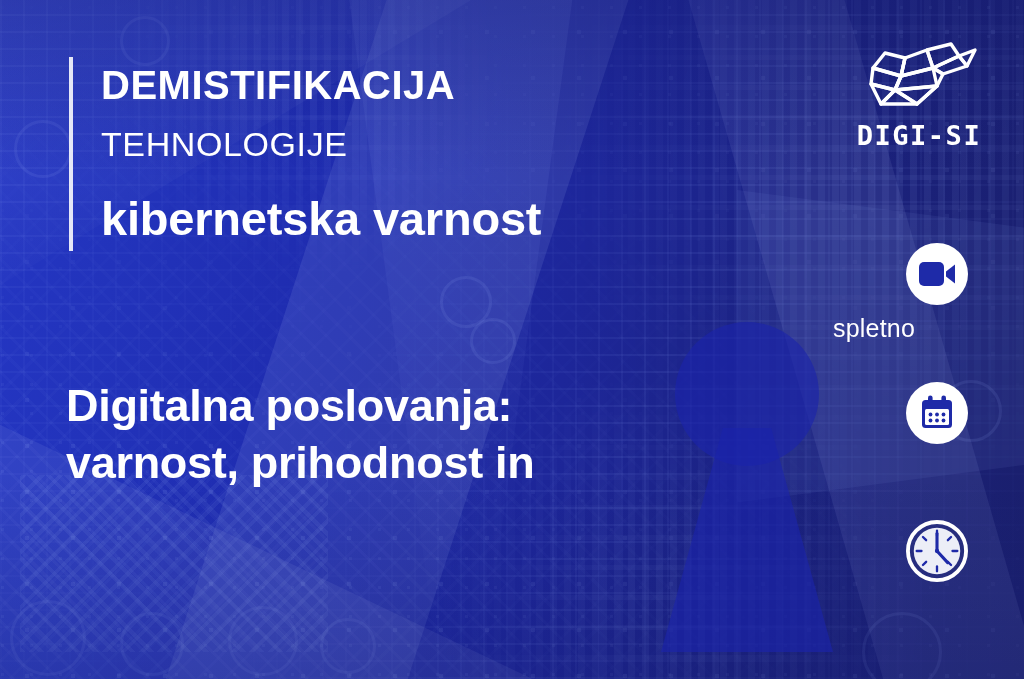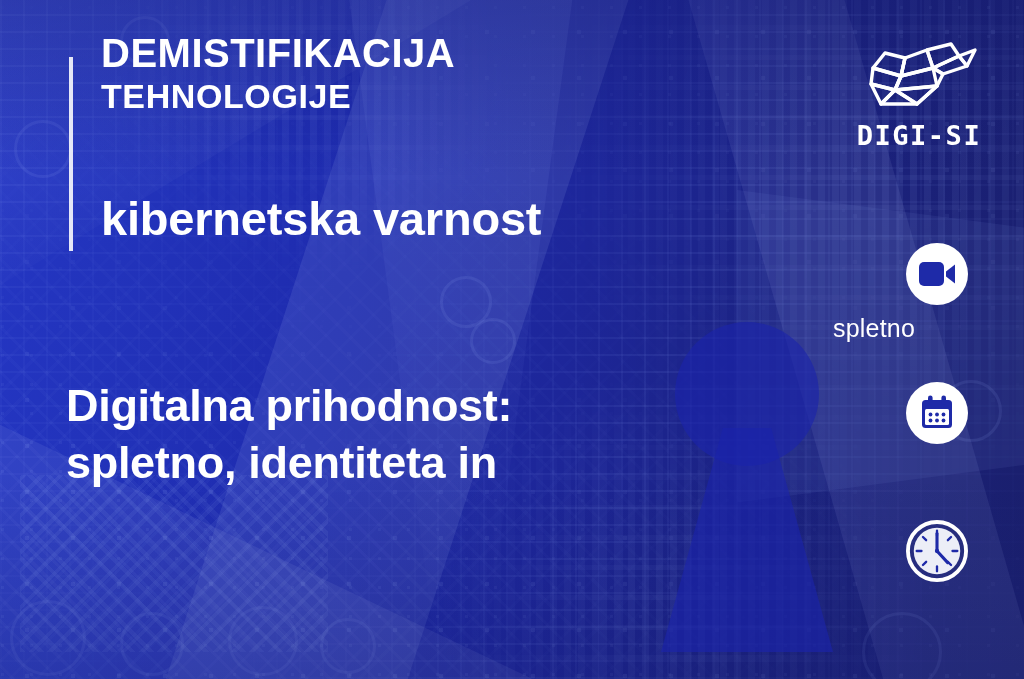--- a/index.html
+++ b/index.html
@@ -110,28 +110,28 @@
     position:absolute;left:0;top:106px;width:172px;height:224px;
     background:#1b23a0;opacity:.62;
     clip-path:polygon(36% 0,64% 0,100% 100%,0 100%);
   }
 
   
   .divider{
     position:absolute;left:69px;top:57px;width:4px;height:194px;
     background:rgba(255,255,255,.88);
   }
-  .kicker{position:absolute;left:101px;top:32px;}
+  .kicker{position:absolute;left:101px;top:64px;}
   .kicker-1{
     font-size:40px;font-weight:bold;letter-spacing:.5px;color:#fff;line-height:1.07;
     white-space:nowrap;
   }
   .kicker-2{
-    font-size:34px;font-weight:700;letter-spacing:.6px;color:#fff;line-height:1.12;
-    margin-top:2px;white-space:nowrap;
+    font-size:34px;font-weight:400;letter-spacing:.6px;color:#fff;line-height:1.12;
+    margin-top:18px;white-space:nowrap;
   }
   .topic{
     position:absolute;left:101px;top:191px;
     font-size:47px;font-weight:bold;color:#fff;letter-spacing:-.2px;white-space:nowrap;text-align:center;
   }
   .headline{
     position:absolute;left:66px;top:377px;
     font-size:45px;font-weight:bold;color:#fff;line-height:1.27;letter-spacing:-.3px;
   }
   .headline div{white-space:nowrap;}
@@ -205,22 +205,22 @@
   <div class="divider"></div>
 
   <div class="kicker">
     <div class="kicker-1">DEMISTIFIKACIJA</div>
     <div class="kicker-2">TEHNOLOGIJE</div>
   </div>
 
   <div class="topic">kibernetska varnost</div>
 
   <div class="headline">
-    <div>Digitalna prihodnost:</div>
-    <div>spletno, identiteta in</div>
+    <div>Digitalna poslovanja:</div>
+    <div>varnost, prihodnost in</div>
   </div>
 
   <div class="rail">
 
     <div class="logo">
       <svg width="128" height="80" viewBox="0 0 128 80">
         <g fill="none" stroke="#ffffff" stroke-width="3.4" stroke-linejoin="round" stroke-linecap="round">
           <path d="M18 34 L30 19 L50 24 L46 42 Z"></path>
           <path d="M46 42 L50 24 L72 16 L78 34 Z"></path>
           <path d="M72 16 L96 10 L104 22 L78 34 Z"></path>

